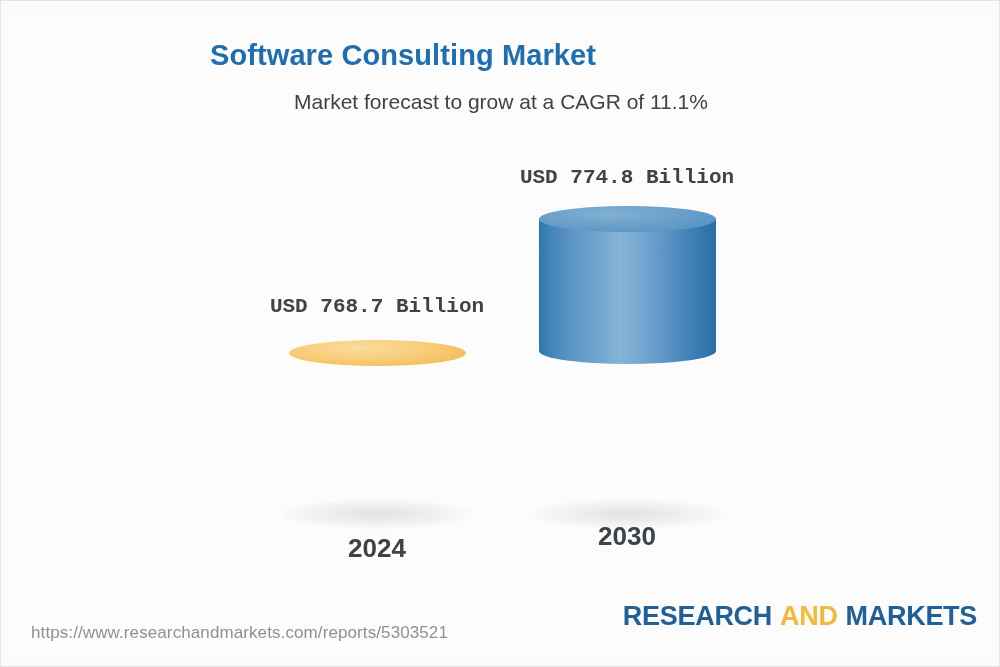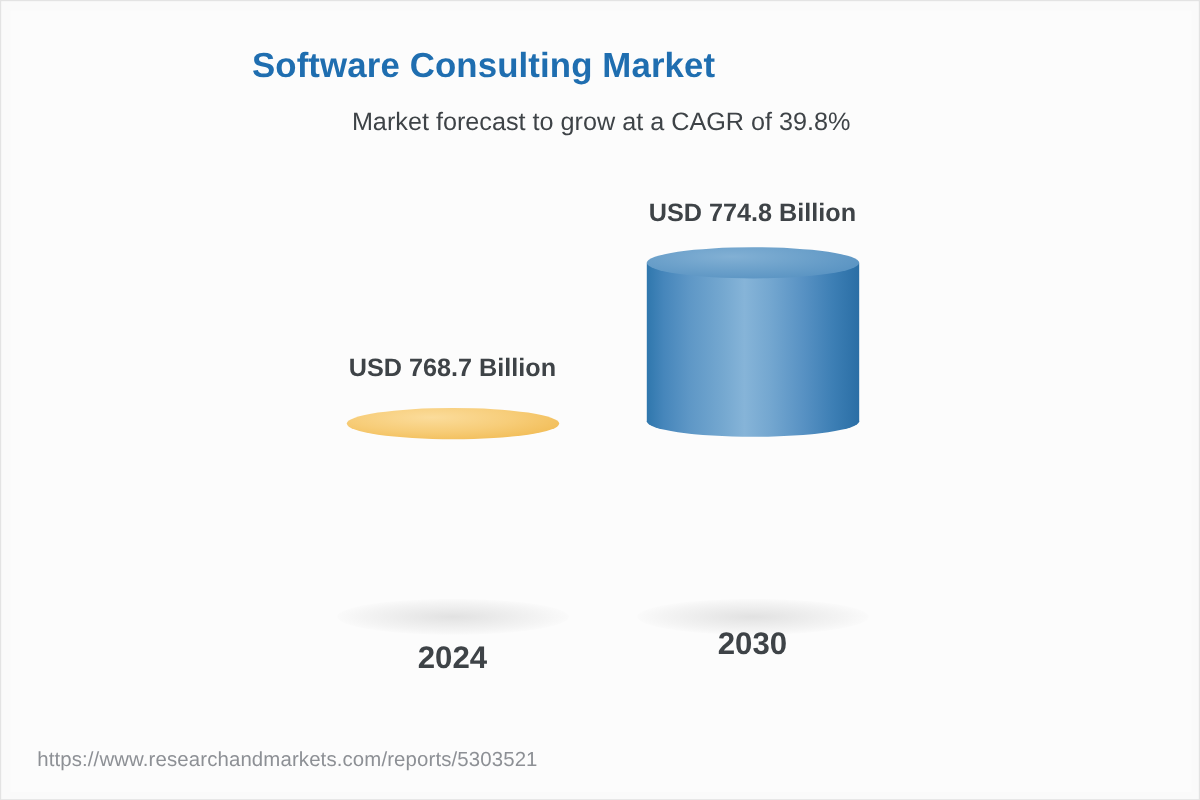--- a/index.html
+++ b/index.html
@@ -65,20 +65,21 @@
   }
 
   .value-label {
     position: absolute;
     width: 320px;
     text-align: center;
     font-size: 21px;
     font-weight: bold;
     color: #3e4347;
     white-space: nowrap;
+    font-family: Liberation Mono, monospace;
   }
   .cat-label {
     position: absolute;
     width: 320px;
     text-align: center;
     font-size: 26px;
     font-weight: bold;
     color: #3e4347;
   }
 
@@ -180,21 +181,21 @@
     white-space: nowrap;
   }
 </style>
 </head>
 <body>
 
 <div class="page">
   <div class="canvas"></div>
 
   <div class="chart-title">Software Consulting Market</div>
-  <div class="chart-subtitle">Market forecast to grow at a CAGR of 39.8%</div>
+  <div class="chart-subtitle">Market forecast to grow at a CAGR of 11.1%</div>
 
   <div class="plot">
 
     <div class="bar-group">
       <div class="value-label" style="left:216px; top:294px;">USD 768.7 Billion</div>
 
       <div class="shadow-ellipse" style="left:280px; top:498px; width:193px; height:30px;"></div>
 
       <div class="cyl" style="left:288px; top:339px; width:177px; height:173px;">
         <div class="cyl-body gold-body" style="top:13px; height:160px;"></div>
@@ -222,14 +223,15 @@
         <div class="cyl-top blue-top" style="top:0px; height:26px;"></div>
       </div>
 
       <div class="cat-label" style="left:466px; top:520px;">2030</div>
     </div>
   </div>
 
   <div class="footer-url">https://www.researchandmarkets.com/reports/5303521</div>
 
   <div class="logo">
+    <div class="logo-main"><span>RESEARCH</span><span class="logo-and" style="margin:0 8px;">AND</span><span>MARKETS</span></div>
   </div>
 </div>
 
 </body></html>

